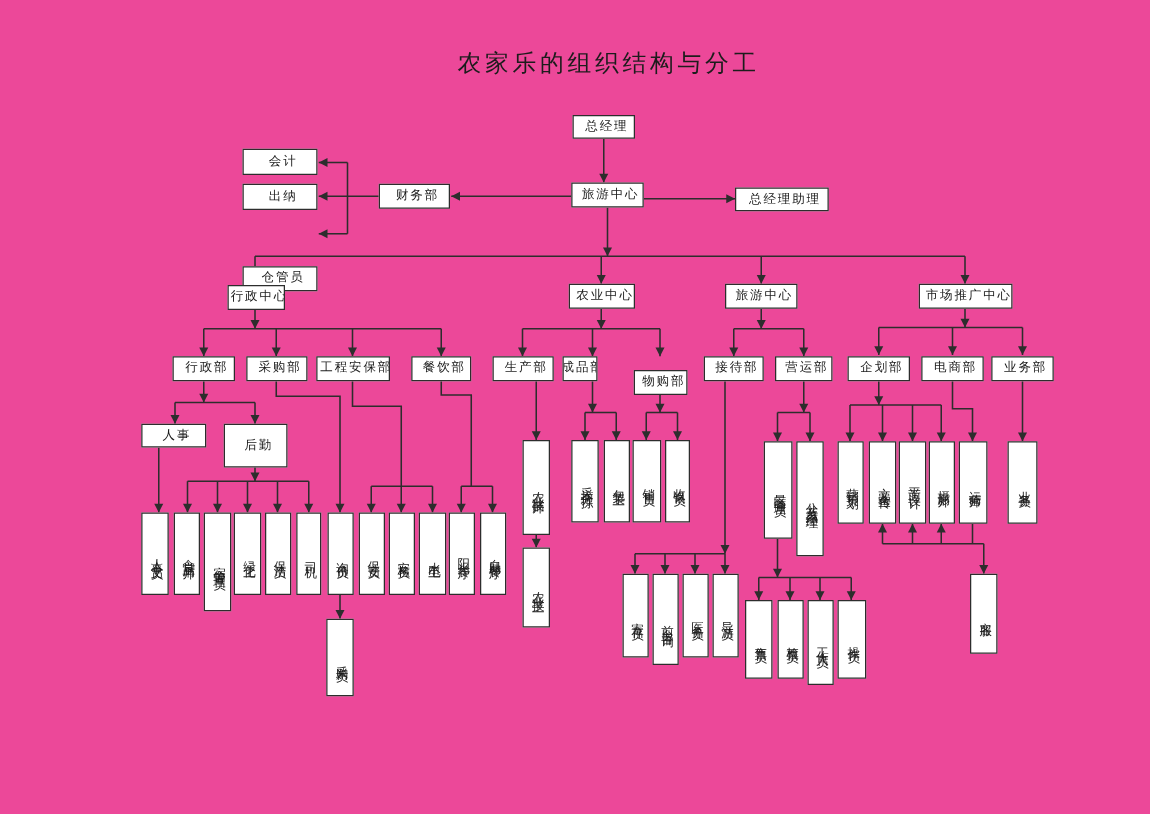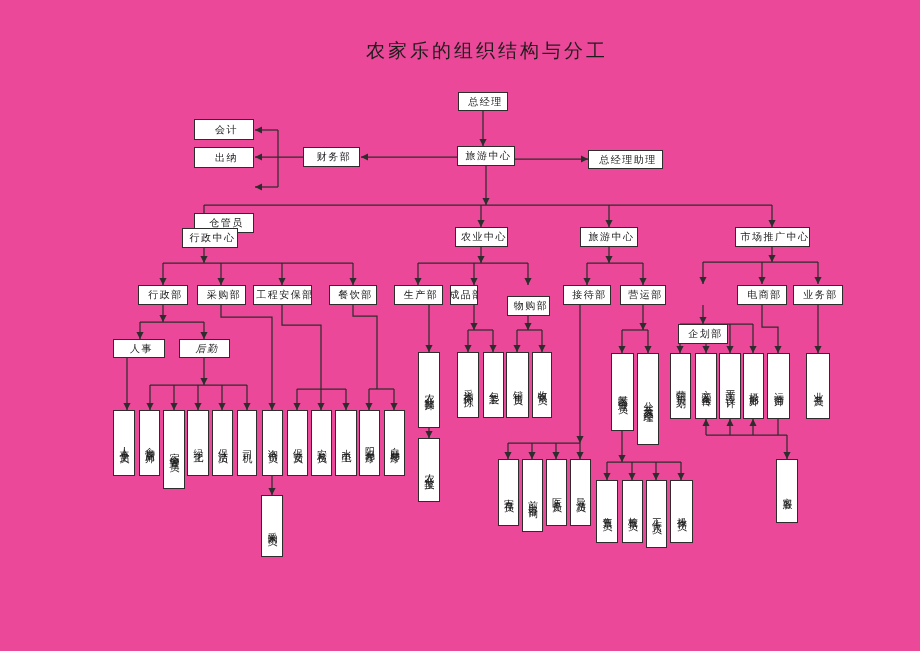--- a/index.html
+++ b/index.html
@@ -242,38 +242,38 @@
         <polygon points="749.4,426 756.6,426 753,419"></polygon>
         <polygon points="783.4,452 790.6,452 787,459"></polygon>
       </svg>
       <div class="node h" style="left: 458px; top: 92px; width: 50px; height: 19px;">总经理</div>
       <div class="node h" style="left: 457px; top: 146px; width: 58px; height: 20px;">旅游中心</div>
       <div class="node h" style="left: 303px; top: 147px; width: 57px; height: 20px;">财务部</div>
       <div class="node h" style="left: 588px; top: 150px; width: 75px; height: 19px;">总经理助理</div>
       <div class="node h" style="left: 194px; top: 119px; width: 60px; height: 21px;">会计</div>
       <div class="node h" style="left: 194px; top: 147px; width: 60px; height: 21px;">出纳</div>
       <div class="node h" style="left: 194px; top: 177px; width: 60px; height: 20px; margin-top: 36px;">仓管员</div>
-      <div class="node h" style="left: 182px; top: 228px; width: 56px; height: 20px;">行政中心</div>
+      <div class="node h" style="left: 182px; top: 228px; width: 46px; height: 20px;">行政中心</div>
       <div class="node h" style="left: 455px; top: 227px; width: 53px; height: 20px;">农业中心</div>
       <div class="node h" style="left: 580px; top: 227px; width: 58px; height: 20px;">旅游中心</div>
       <div class="node h" style="left: 735px; top: 227px; width: 75px; height: 20px;">市场推广中心</div>
       <div class="node h" style="left: 138px; top: 285px; width: 50px; height: 20px;">行政部</div>
       <div class="node h" style="left: 197px; top: 285px; width: 49px; height: 20px;">采购部</div>
       <div class="node h" style="left: 253px; top: 285px; width: 59px; height: 20px;">工程安保部</div>
       <div class="node h" style="left: 329px; top: 285px; width: 48px; height: 20px;">餐饮部</div>
       <div class="node h" style="left: 394px; top: 285px; width: 49px; height: 20px;">生产部</div>
       <div class="node h" style="left: 450px; top: 285px; width: 28px; height: 20px;">成品部</div>
       <div class="node h" style="left: 507px; top: 285px; width: 43px; height: 20px; margin-top: 11px;">物购部</div>
       <div class="node h" style="left: 563px; top: 285px; width: 48px; height: 20px;">接待部</div>
       <div class="node h" style="left: 620px; top: 285px; width: 46px; height: 20px;">营运部</div>
-      <div class="node h" style="left: 678px; top: 285px; width: 50px; height: 20px; margin-top: 39px;">企划部</div>
+      <div class="node h" style="left: 678px; top: 285px; width: 50px; height: 20px;">企划部</div>
       <div class="node h" style="left: 737px; top: 285px; width: 50px; height: 20px;">电商部</div>
       <div class="node h" style="left: 793px; top: 285px; width: 50px; height: 20px;">业务部</div>
       <div class="node h" style="left: 113px; top: 339px; width: 52px; height: 19px;">人事</div>
-      <div class="node h" style="left: 179px; top: 339px; width: 51px; height: 19px; font-style: italic;">后勤</div>
+      <div class="node h" style="left: 179px; top: 339px; width: 51px; height: 35px;">后勤</div>
       <div class="node v" style="left: 113px; top: 410px; width: 22px; height: 66px;">人事文员</div>
       <div class="node v" style="left: 139px; top: 410px; width: 21px; height: 66px;">食堂厨师</div>
       <div class="node v" style="left: 163px; top: 410px; width: 22px; height: 79px;">宿舍管理员</div>
       <div class="node v" style="left: 187px; top: 410px; width: 22px; height: 66px;">绿化工</div>
       <div class="node v" style="left: 212px; top: 410px; width: 21px; height: 66px;">保洁员</div>
       <div class="node v" style="left: 237px; top: 410px; width: 20px; height: 66px;">司机</div>
       <div class="node v" style="left: 262px; top: 410px; width: 21px; height: 66px;">询价员</div>
       <div class="node v" style="left: 287px; top: 410px; width: 21px; height: 66px;">保安员</div>
       <div class="node v" style="left: 311px; top: 410px; width: 21px; height: 66px;">安检员</div>
       <div class="node v" style="left: 335px; top: 410px; width: 22px; height: 66px;">水电工</div>

